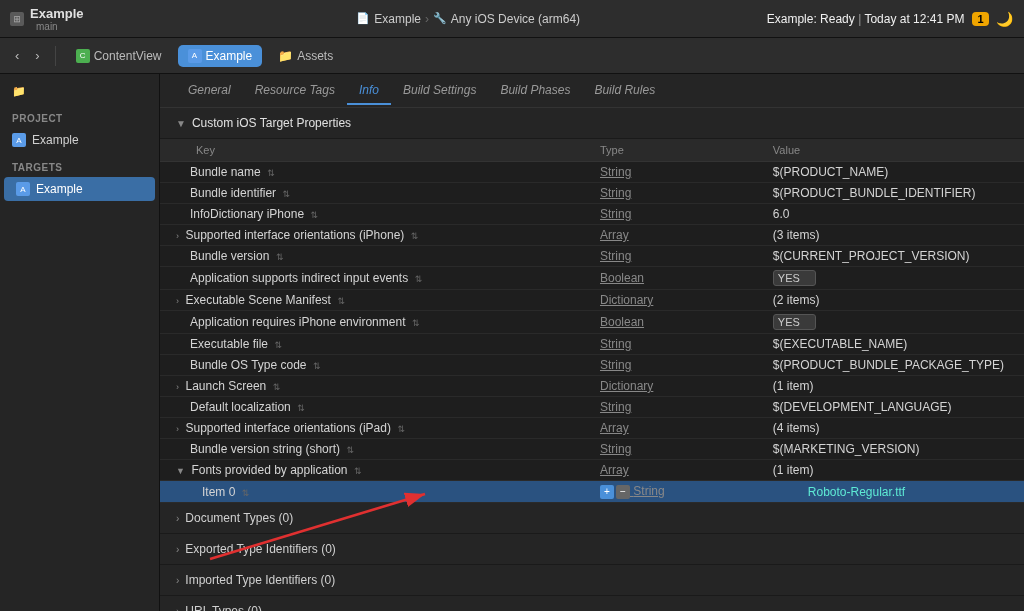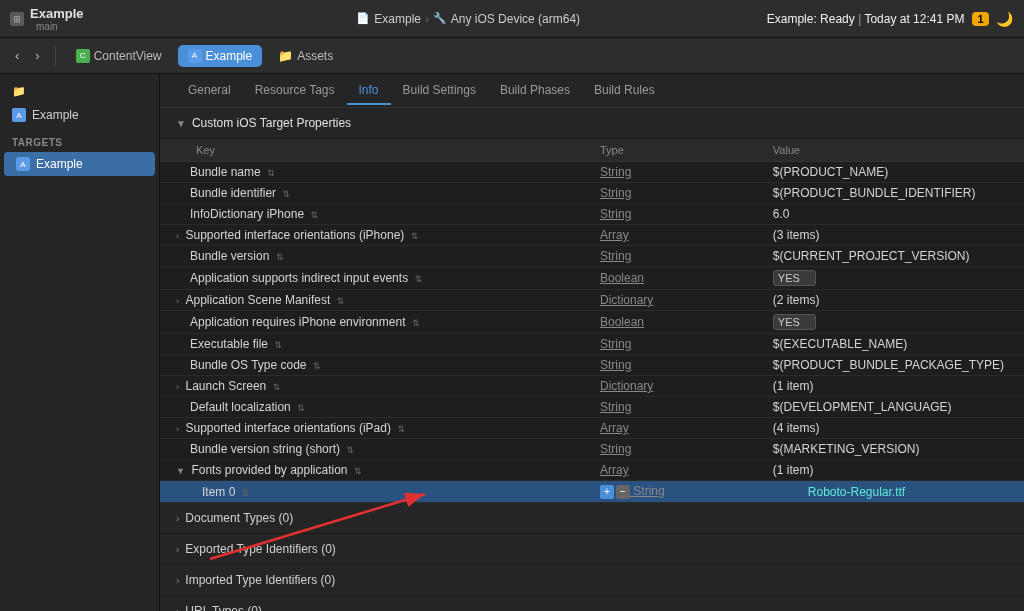--- a/index.html
+++ b/index.html
@@ -181,20 +181,21 @@
 
     
     .tab-nav {
       display: flex;
       align-items: center;
       border-bottom: 1px solid #333;
       padding: 0 16px;
       background: #252525;
       flex-shrink: 0;
       height: 34px;
+      font-style: italic;
     }
     .tab-nav-item {
       padding: 6px 12px;
       cursor: pointer;
       color: #999;
       font-size: 12px;
       border-bottom: 2px solid transparent;
     }
     .tab-nav-item.active {
       color: #4a90d9;
@@ -358,20 +359,21 @@
     <span>Assets</span>
   </button>
 </div>
 
 <div class="main-layout">
 
   <div class="sidebar">
     <div class="sidebar-item">
       <span style="color:#888;font-size:11px;">📁</span>
     </div>
+    <div class="sidebar-section-label">PROJECT</div>
     <div class="sidebar-item">
       <span class="sidebar-icon">A</span>
       <span>Example</span>
     </div>
     <div class="sidebar-section-label">TARGETS</div>
     <div class="sidebar-item active">
       <span class="sidebar-icon">A</span>
       <span>Example</span>
     </div>
   </div>
@@ -440,21 +442,21 @@
                 <td class="key-col"><span style="display: inline-block; width: 14px;"></span><span>Bundle version</span><span class="sort-arrows"> ⇅</span></td>
                 <td class="type-col"><span>String</span></td>
                 <td class="value-col"><span>$(CURRENT_PROJECT_VERSION)</span></td>
               </tr>
               <tr class="prop-row">
                 <td class="key-col"><span style="display: inline-block; width: 14px;"></span><span>Application supports indirect input events</span><span class="sort-arrows"> ⇅</span></td>
                 <td class="type-col"><span>Boolean</span></td>
                 <td class="value-col"><select class="select-dropdown"><option>YES</option></select></td>
               </tr>
               <tr class="prop-row">
-                <td class="key-col"><span class="expand-arrow">› </span><span>Application Scene Manifest</span><span class="sort-arrows"> ⇅</span></td>
+                <td class="key-col"><span class="expand-arrow">› </span><span>Executable Scene Manifest</span><span class="sort-arrows"> ⇅</span></td>
                 <td class="type-col"><span>Dictionary</span></td>
                 <td class="value-col"><span>(2 items)</span></td>
               </tr>
               <tr class="prop-row">
                 <td class="key-col"><span style="display: inline-block; width: 14px;"></span><span>Application requires iPhone environment</span><span class="sort-arrows"> ⇅</span></td>
                 <td class="type-col"><span>Boolean</span></td>
                 <td class="value-col"><select class="select-dropdown"><option>YES</option></select></td>
               </tr>
               <tr class="prop-row">
                 <td class="key-col"><span style="display: inline-block; width: 14px;"></span><span>Executable file</span><span class="sort-arrows"> ⇅</span></td>

